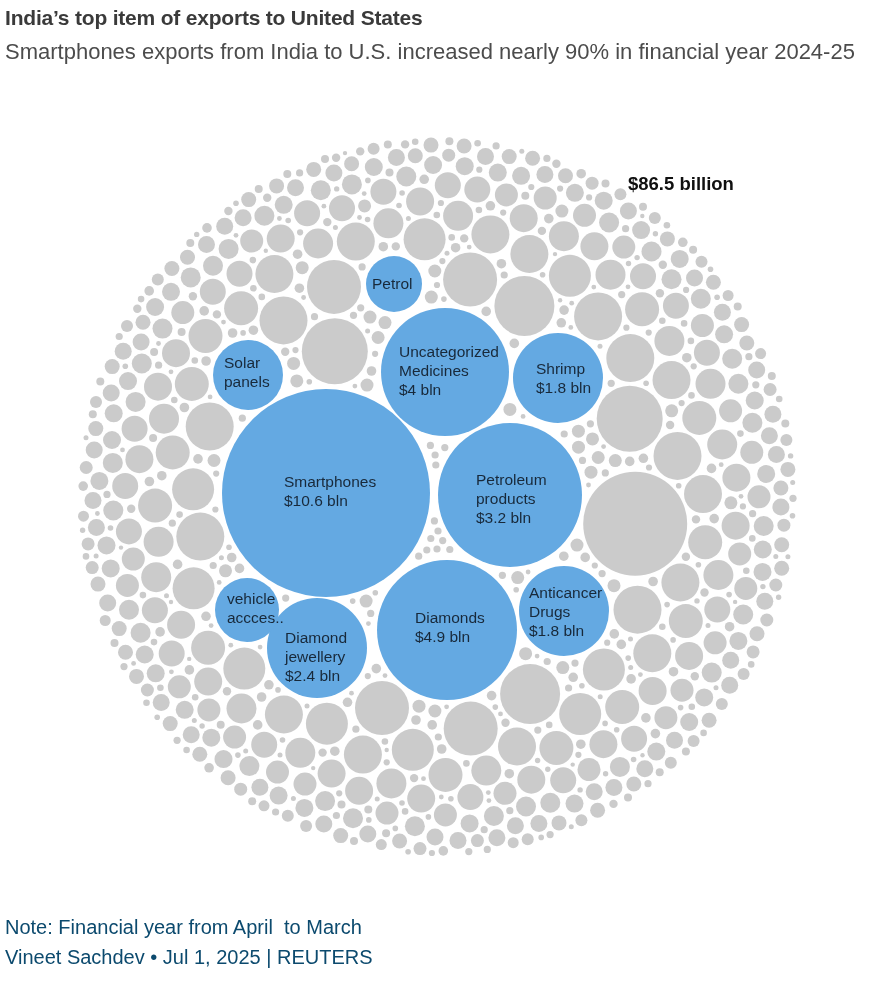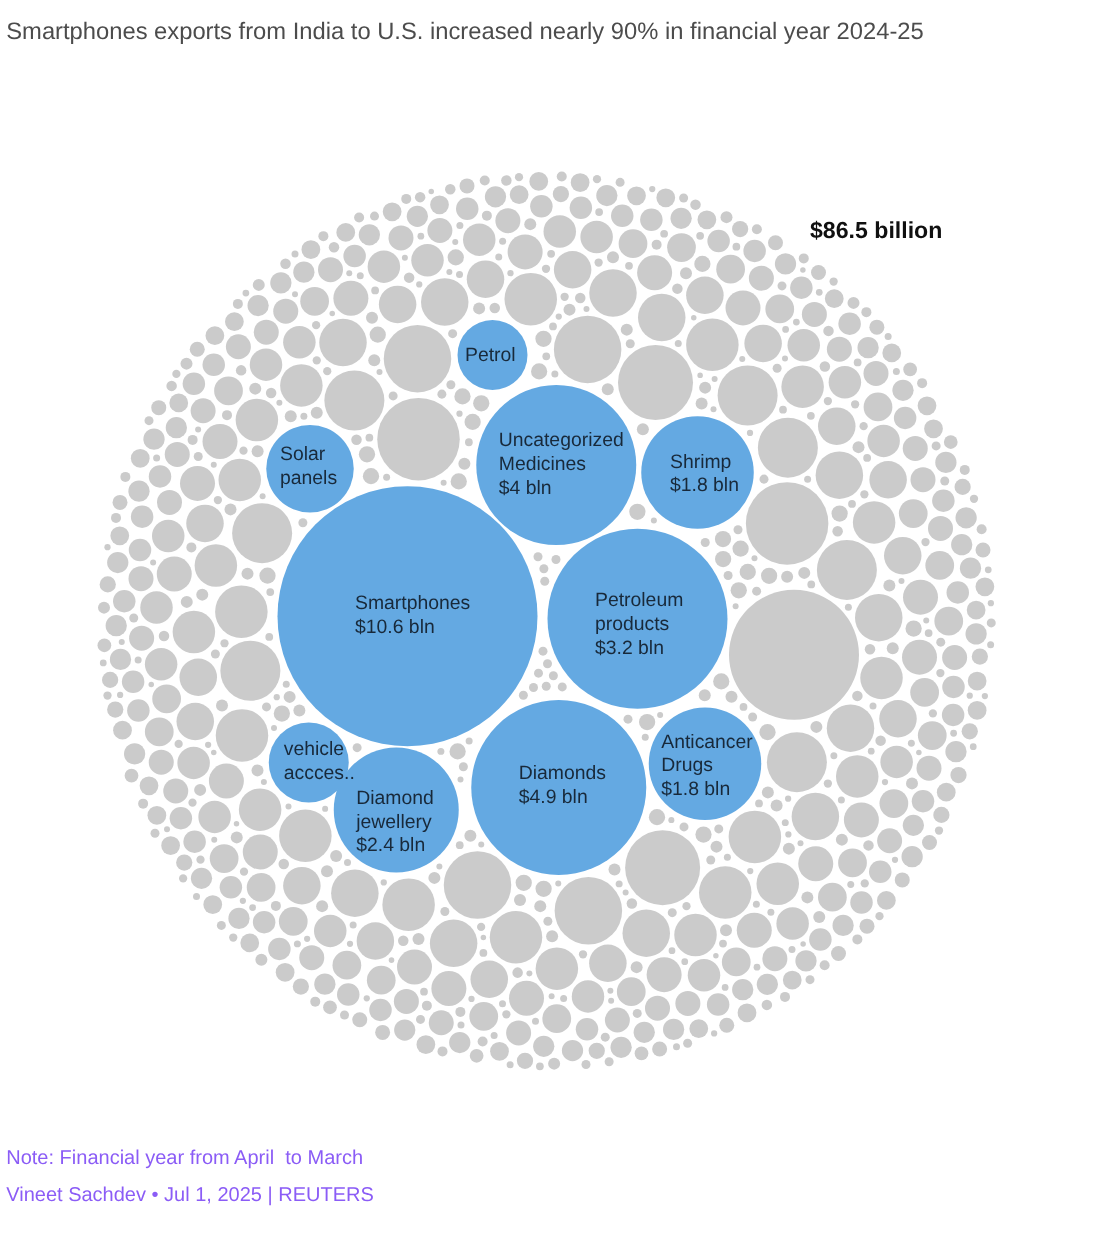--- a/index.html
+++ b/index.html
@@ -2,28 +2,28 @@
 <html><head>
 <meta charset="utf-8">
 <style>
   html,body{margin:0;padding:0;}
   body{
     width:875px;height:1000px;overflow:hidden;background:#ffffff;
     font-family:"Liberation Sans",sans-serif;position:relative;
   }
   .hdr{position:absolute;left:5px;top:6px;width:860px;}
   .title{font-size:21px;font-weight:700;color:#3a3a3a;letter-spacing:-0.2px;}
-  .subtitle{font-size:19px;font-weight:400;color:#4c4c4c;margin-top:9px;}
+  .subtitle{font-size:22px;font-weight:400;color:#4c4c4c;margin-top:9px;}
   #chart-wrap{position:absolute;left:0;top:0;width:875px;height:1000px;}
   #chart-wrap svg{display:block;}
-  .anno{position:absolute;left:648px;top:170px;line-height:27px;}
+  .anno{position:absolute;left:628px;top:170px;line-height:27px;}
   .anno .val{font-size:18.5px;font-weight:700;color:#101010;}
   .anno .lab{font-size:18px;font-weight:400;color:#141414;}
   .ftr{position:absolute;left:5px;top:912px;width:600px;}
-  .ftr div{font-size:16px;color:#8b5cf6;line-height:30px;white-space:pre;}
+  .ftr div{font-size:20px;color:#0c4a6e;line-height:30px;white-space:pre;}
   svg text{font-family:"Liberation Sans",sans-serif;font-size:15.5px;}
 </style>
 </head>
 <body>
 
 <div id="chart-wrap">
     <svg width="875" height="1000" viewBox="0 0 875 1000">
       <circle cx="635.2" cy="523.8" r="52.0" fill="#cbcbcb"></circle>
       <circle cx="334.8" cy="351.3" r="33.0" fill="#cbcbcb"></circle>
       <circle cx="629.7" cy="418.7" r="33.0" fill="#cbcbcb"></circle>
@@ -757,20 +757,21 @@
       <circle cx="248.0" cy="375.0" r="35.0" fill="#64a9e2"></circle>
       <text x="224" y="368" fill="#18293a"><tspan x="224" y="368">Solar</tspan><tspan x="224" y="387">panels</tspan></text>
       <circle cx="247.0" cy="610.0" r="32.0" fill="#64a9e2"></circle>
       <text x="227" y="604" fill="#18293a"><tspan x="227" y="604">vehicle</tspan><tspan x="227" y="623">accces..</tspan></text>
       <circle cx="394.0" cy="284.0" r="28.0" fill="#64a9e2"></circle>
       <text x="372" y="289" fill="#18293a"><tspan x="372" y="289">Petrol</tspan></text>
     </svg>
   </div>
 
 <div class="hdr">
+  <div class="title">India’s top item of exports to United States</div>
   <div class="subtitle">Smartphones exports from India to U.S. increased nearly 90% in financial year 2024-25</div>
 </div>
 
 <div class="anno">
   <div class="val">$86.5 billion</div>
 </div>
 
 <div class="ftr">
   <div>Note: Financial year from April  to March</div>
   <div>Vineet Sachdev • Jul 1, 2025 | REUTERS</div>

